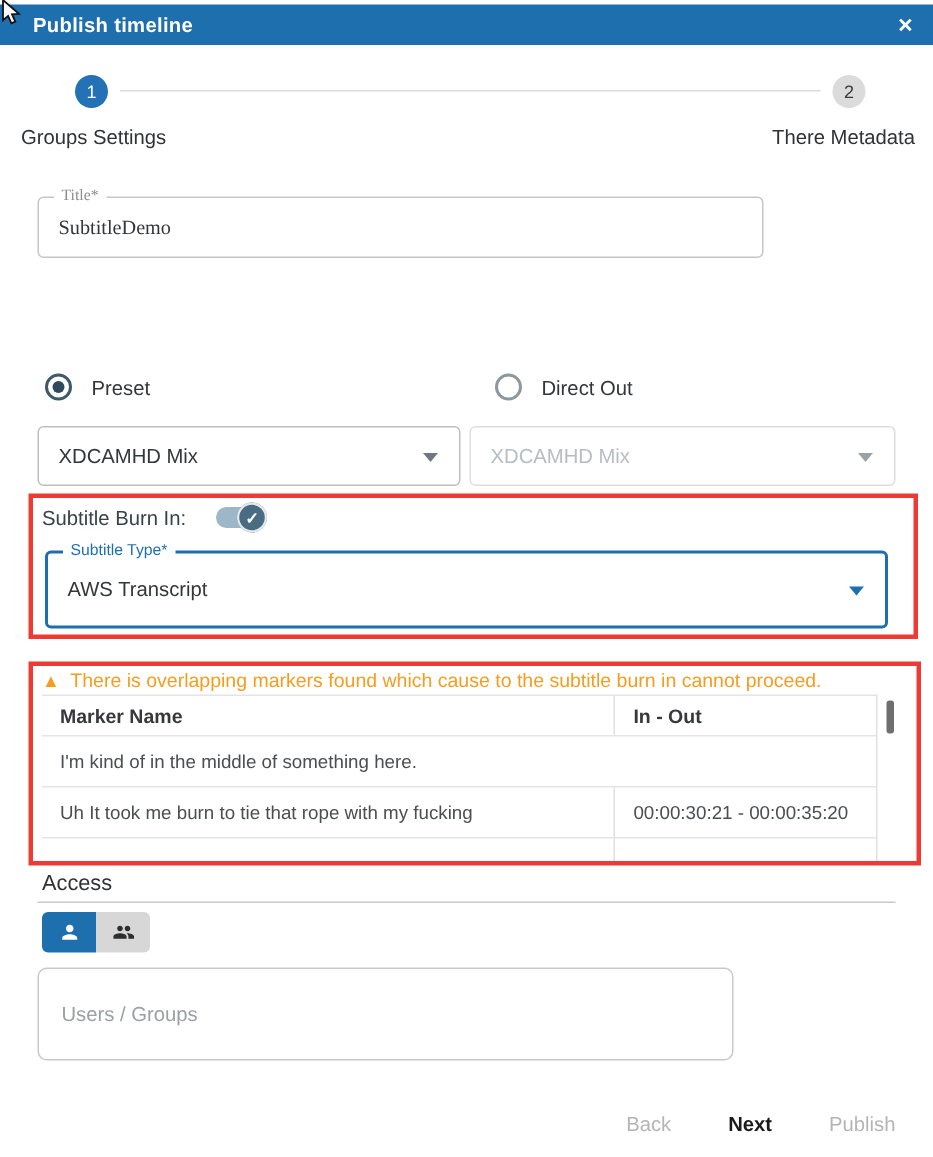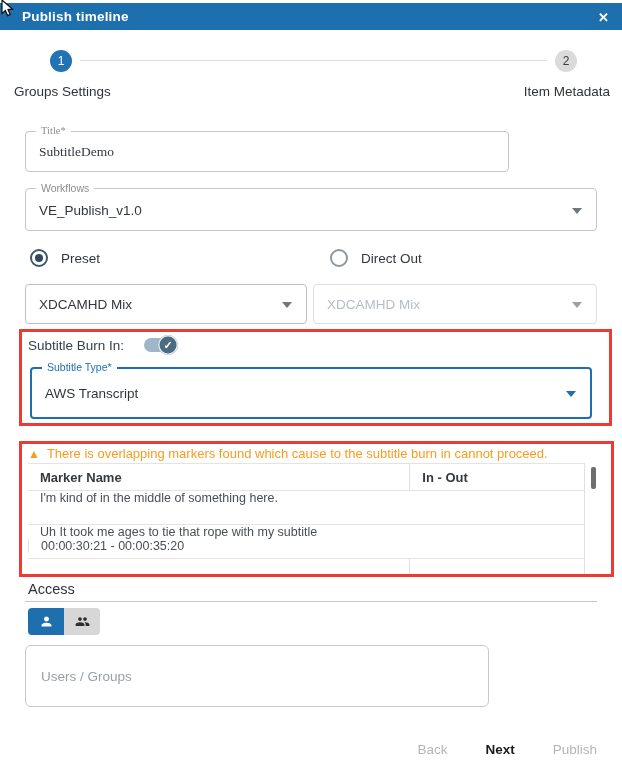--- a/index.html
+++ b/index.html
@@ -73,21 +73,21 @@
   .warn-text { color:#F59D1E; font-size:13px; }
   .mtable { position:absolute; left:28px; top:463px; width:557px; border-top:1px solid #e4e4e4;
     border-right:1px solid #e0e0e0; }
   .mrow { display:flex; border-bottom:1px solid #e4e4e4; }
   .mrow.partial { height:15px; border-bottom:none; }
   .mcell { padding:0 12px; display:flex; align-items:center; font-size:12.5px; color:#4a4f54; }
   .mcell.c1 { width:382px; }
   .mcell.c2 { width:175px; border-left:1px solid #e0e0e0; }
   .mrow.head { height:27px; }
   .mrow.head .mcell { font-weight:700; font-size:13px; color:#35393d; }
-  .mrow.body { height:34px;flex-direction:column; }
+  .mrow.body { height:34px; }
   .scroll-thumb { position:absolute; left:591px; top:467px; width:5px; height:22px;
     background:#6e6e6e; border-radius:2px; cursor:pointer; }
 
   
   .access-h { position:absolute; left:28px; top:581px; font-size:14.5px; color:#2f3337; }
   .access-divider { position:absolute; left:25px; top:601px; width:572px; height:1px; background:#c9c9c9; }
   .seg { position:absolute; left:28px; top:608px; display:flex; }
   .segbtn { width:36px; height:27px; display:flex; align-items:center; justify-content:center; cursor:pointer; }
   .segbtn.users { background:#1E6FAE; border-radius:4px 0 0 4px; }
   .segbtn.groups { background:#D7D7D7; border-radius:0 4px 4px 0; }
@@ -121,32 +121,27 @@
   </div>
 
   <div class="step-line"></div>
   <div class="step-circle step-1">
     <span>1</span>
   </div>
   <div class="step-circle step-2">
     <span>2</span>
   </div>
   <div class="step-label l1">Groups Settings</div>
-  <div class="step-label l2">Item Metadata</div>
+  <div class="step-label l2">There Metadata</div>
 
   <div class="field f-title">
     <span class="flabel">Title*</span>
     <span class="fvalue">SubtitleDemo</span>
   </div>
 
-  <div class="field f-workflows">
-    <span class="flabel">Workflows</span>
-    <span class="fvalue">VE_Publish_v1.0</span>
-    <span class="caret"></span>
-  </div>
 
   <div class="radio r1 sel">
     <span class="rcirc"></span>
     <span class="rlabel">Preset</span>
   </div>
   <div class="radio r2">
     <span class="rcirc"></span>
     <span class="rlabel">Direct Out</span>
   </div>
 
@@ -179,21 +174,21 @@
 
   <div class="mtable">
     <div class="mrow head">
       <div class="mcell c1">Marker Name</div>
       <div class="mcell c2">In - Out</div>
     </div>
     <div class="mrow body">
       <div class="mcell c1">I'm kind of in the middle of something here.</div>
     </div>
     <div class="mrow body">
-      <div class="mcell c1">Uh It took me ages to tie that rope with my subtitle</div>
+      <div class="mcell c1">Uh It took me burn to tie that rope with my fucking</div>
       <div class="mcell c2">00:00:30:21 - 00:00:35:20</div>
     </div>
     <div class="mrow partial">
       <div class="mcell c1"></div>
       <div class="mcell c2"></div>
     </div>
   </div>
   <div class="scroll-thumb"></div>
 
   <div class="annot annot1"></div>

